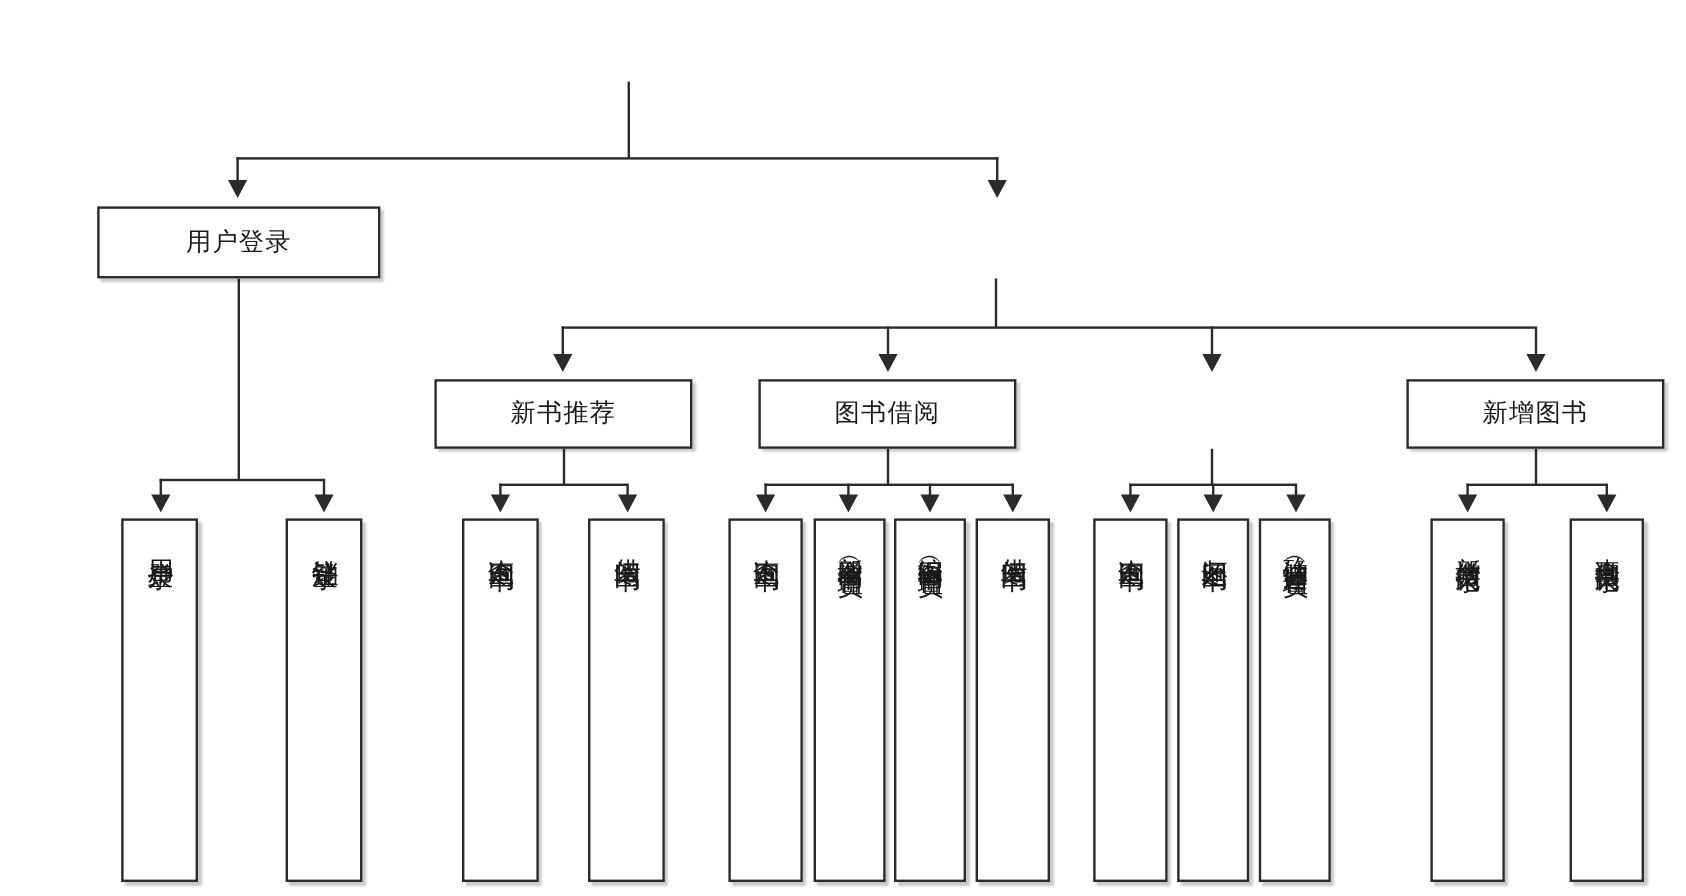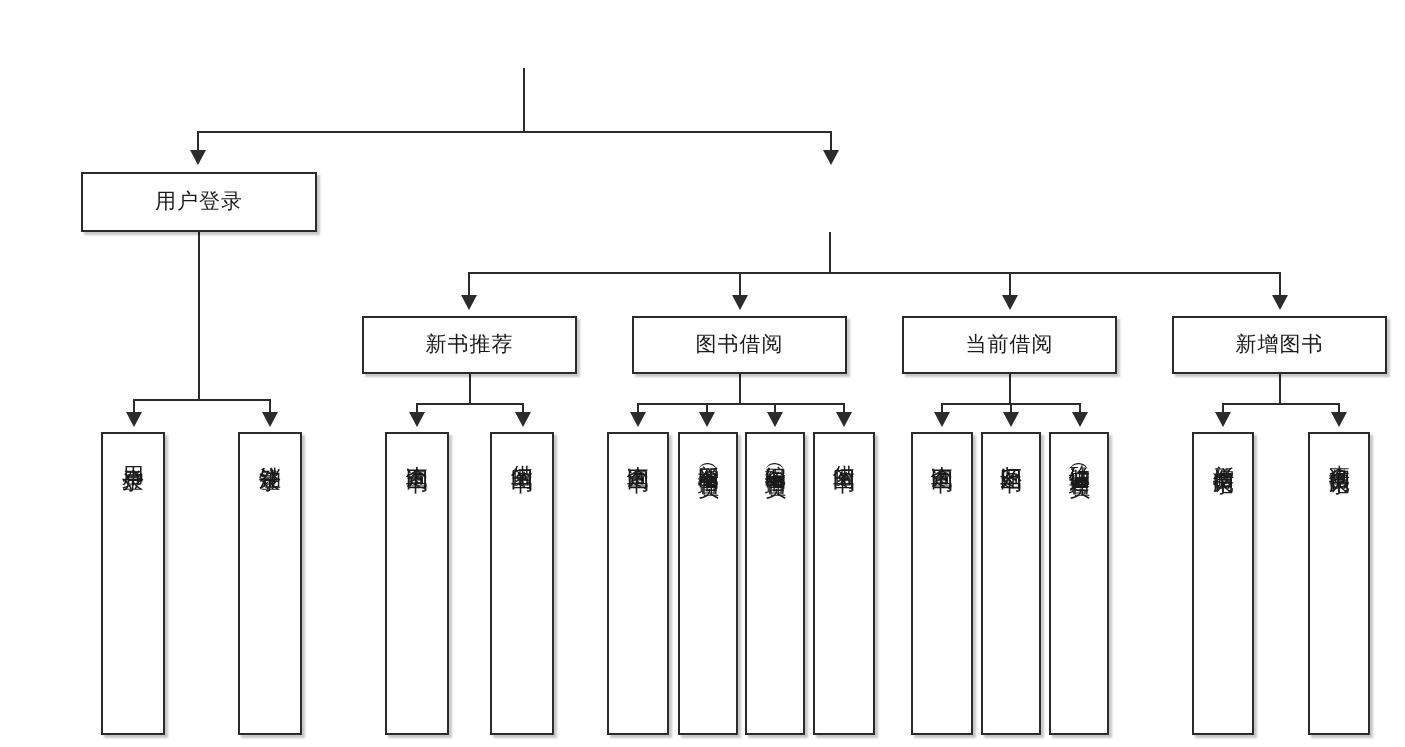--- a/index.html
+++ b/index.html
@@ -123,23 +123,20 @@
   <div class="arrow" style="left:1002px; top:295px;"></div>
   <div class="vline" style="left:1279px; top:272px; height:28px;"></div>
   <div class="arrow" style="left:1272px; top:295px;"></div>
 
   <div class="node horiz" style="left:362px; top:316px; width:215px; height:58px;">
     <span>新书推荐</span>
   </div>
   <div class="node horiz" style="left:632px; top:316px; width:215px; height:58px;">
     <span>图书借阅</span>
   </div>
-  <div class="node horiz" style="left:902px; top:316px; width:215px; height:58px;">
-    <span>当前借阅</span>
-  </div>
   <div class="node horiz" style="left:1172px; top:316px; width:215px; height:58px;">
     <span>新增图书</span>
   </div>
 
   <div class="vline" style="left:469px; top:374px; height:30px;"></div>
   <div class="hline" style="left:416px; top:403px; width:107px;"></div>
   <div class="vline" style="left:416px; top:403px; height:14px;"></div>
   <div class="arrow" style="left:409px; top:412px;"></div>
   <div class="vline" style="left:522px; top:403px; height:14px;"></div>
   <div class="arrow" style="left:515px; top:412px;"></div>

